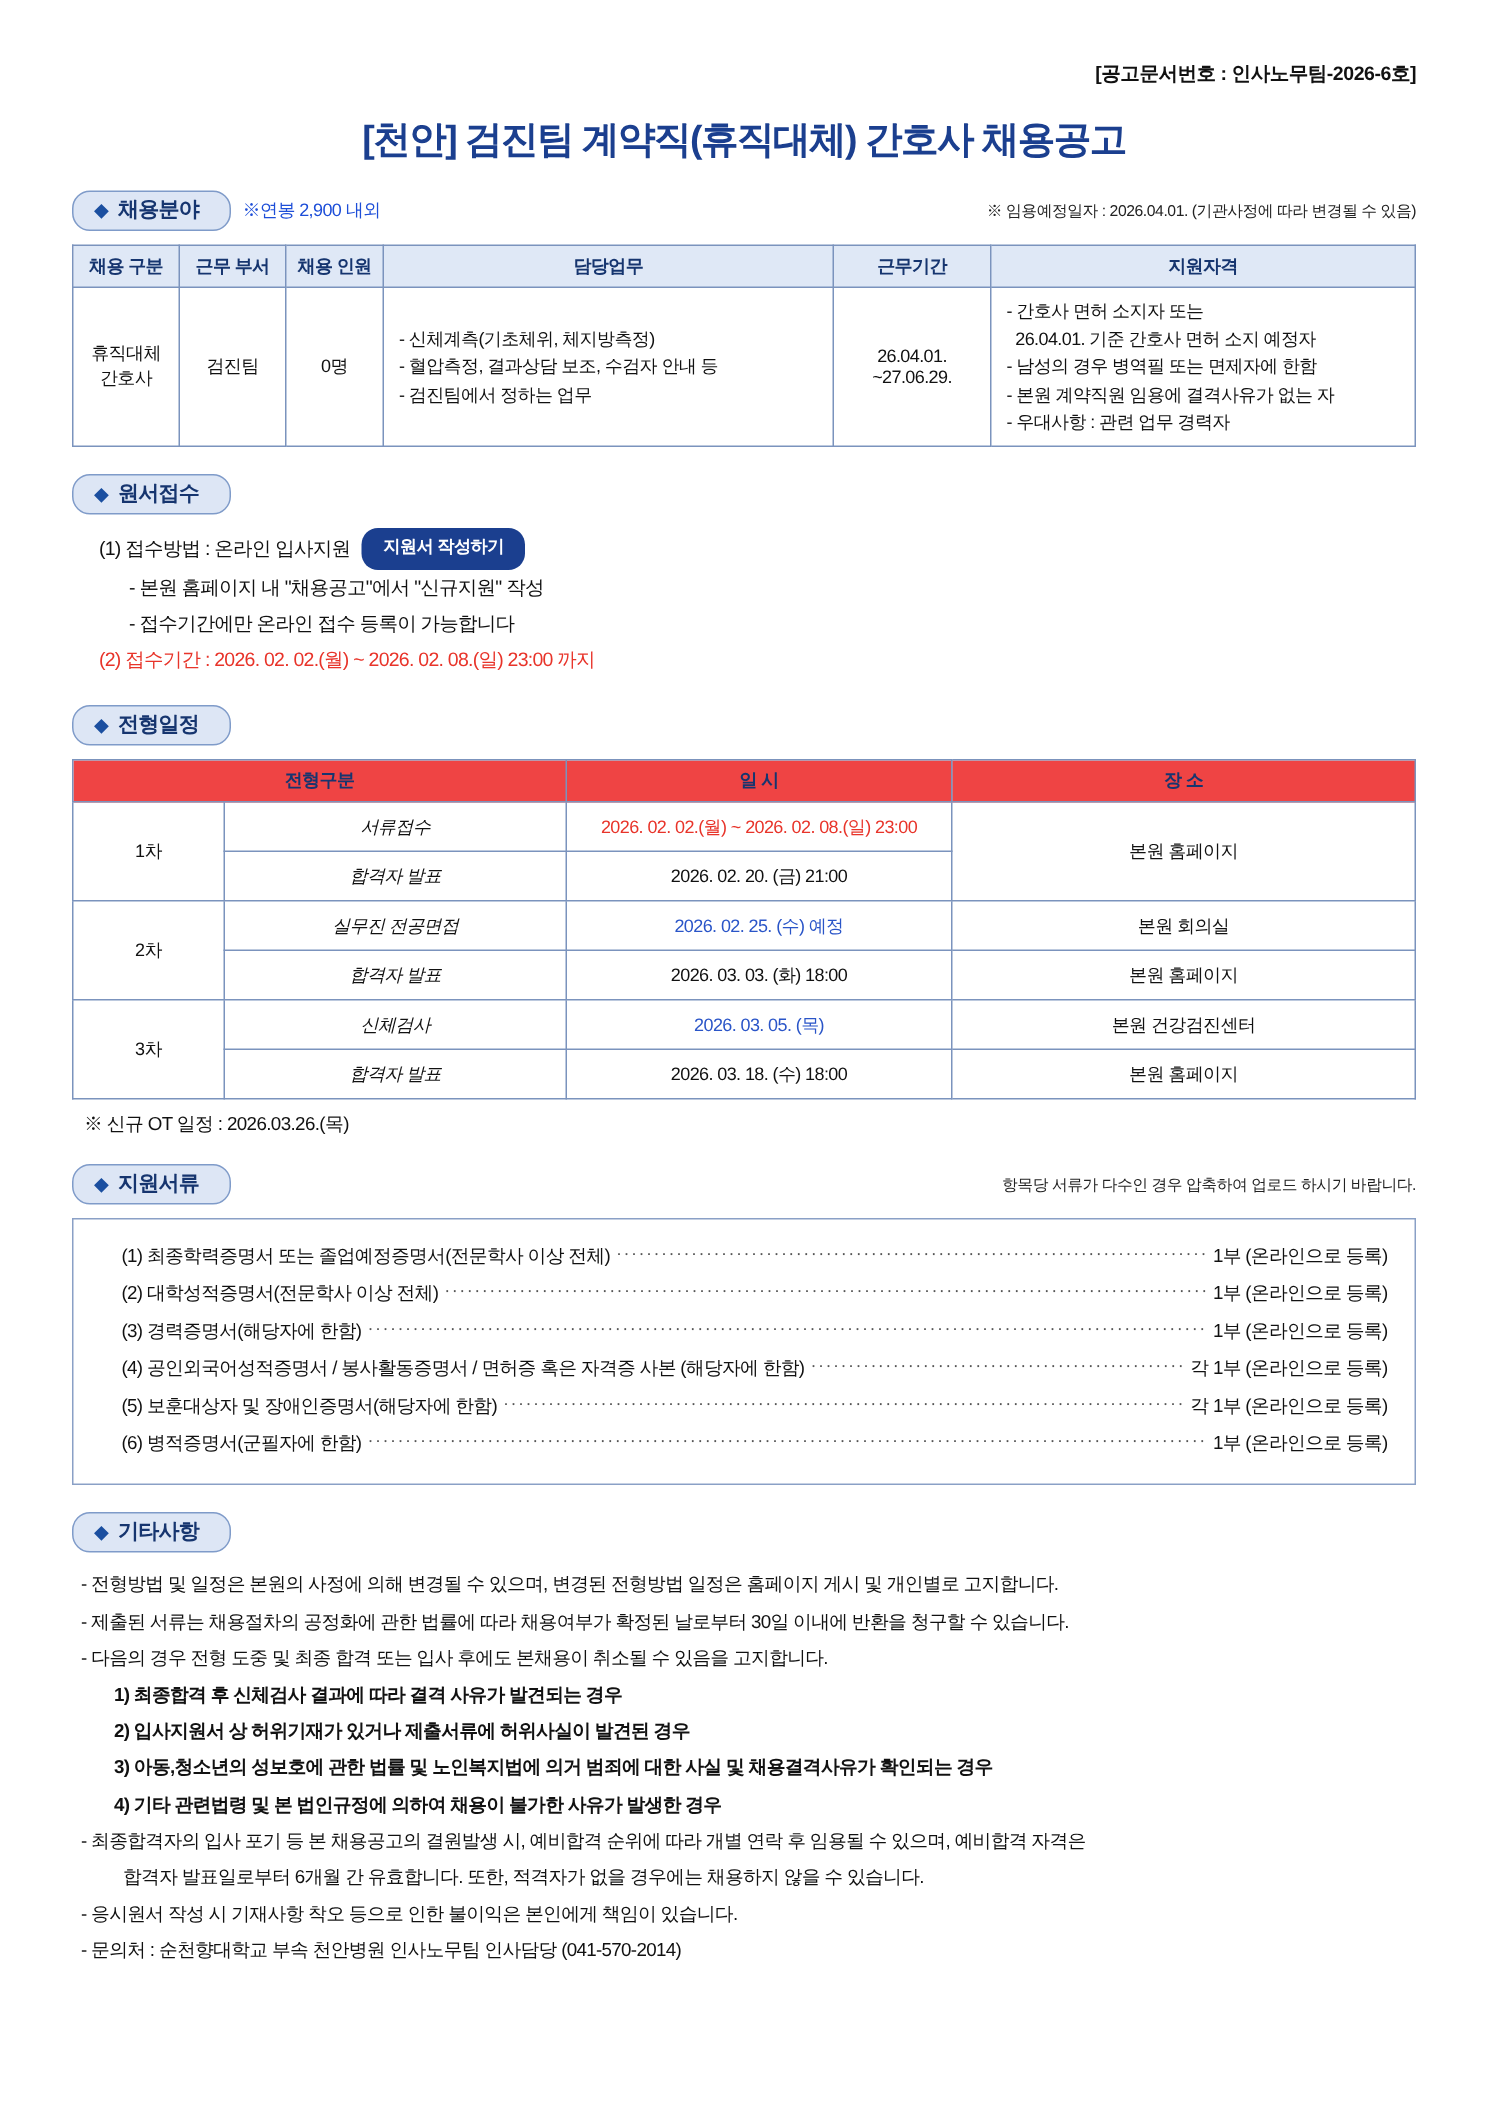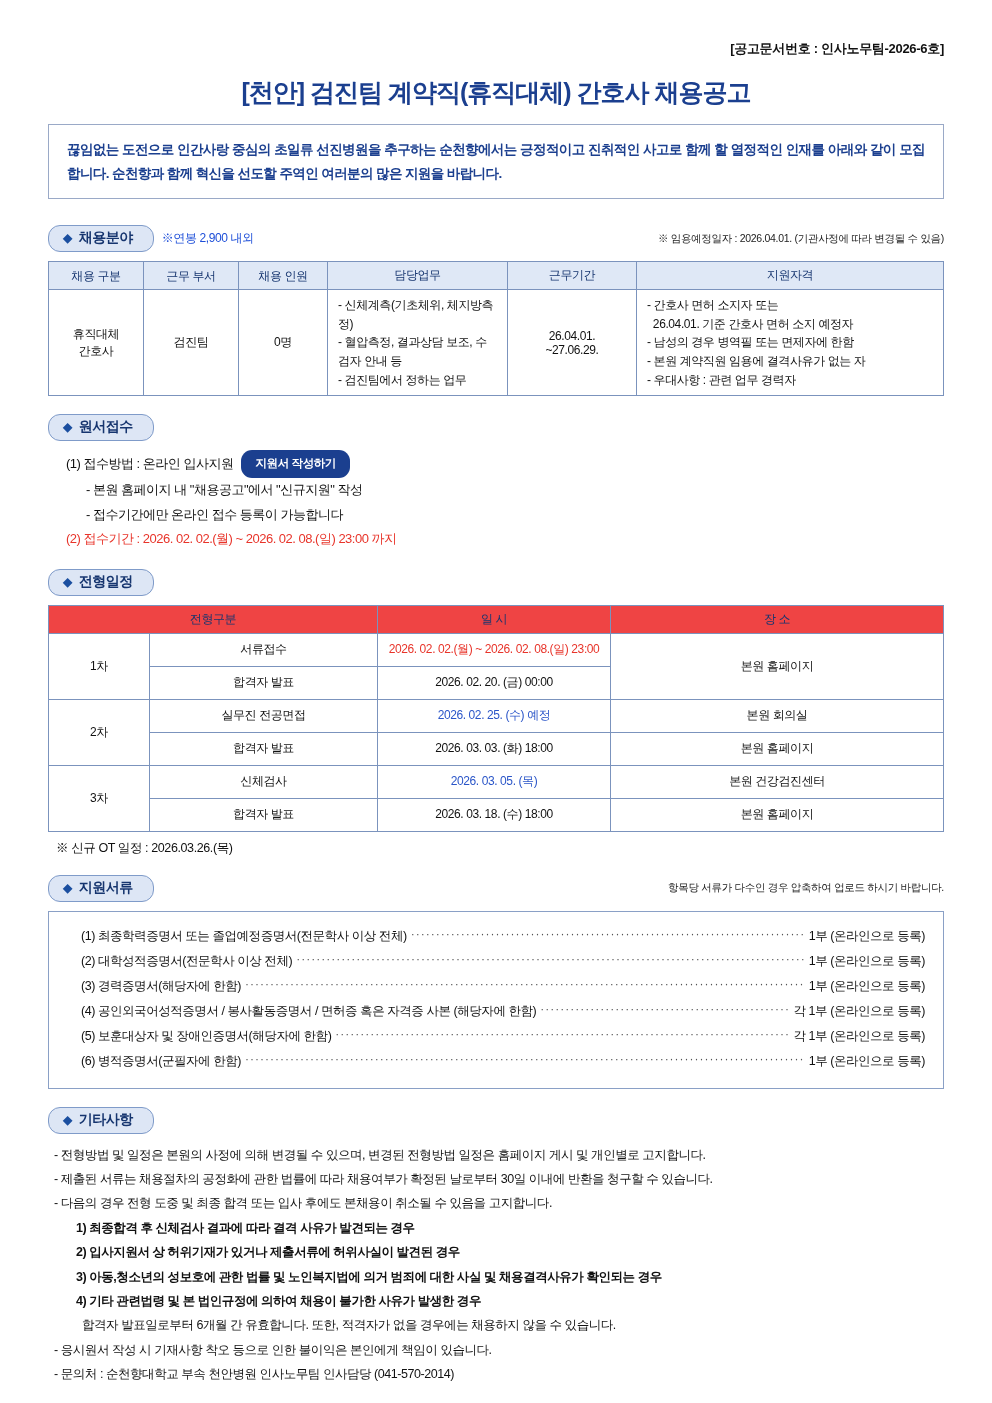--- a/index.html
+++ b/index.html
@@ -96,23 +96,23 @@
   }
   th, td {
     border: 1px solid #7b93bd;
     padding: 4px 6px;
     vertical-align: middle;
     text-align: center;
     color: #111;
   }
   thead th {
     background: #dfe8f6;
-    font-weight: normal;
+    font-weight: bold;
     color: #16356f;
-    padding: 6px 16px;
+    padding: 6px 4px;
     line-height: 1.25;
     margin-left: 41px;
   }
   td.left {
     text-align: left;
     line-height: 1.55;
     padding: 6px 10px;
   }
   
   .apply-list {
@@ -134,21 +134,21 @@
     letter-spacing: -0.4px;
     border: none;
     cursor: pointer;
   }
   .red { color: #e8342a; }
   .blue { color: #2a55c8; }
   
   .sched th { background: #ef4444; }
   .sched td { height: 24px; }
   .sched .stage { width: 88px; }
-  .sched .kind { width: 215px; }
+  .sched .kind { width: 215px; font-style: italic; }
   .sched .place { width: 300px; }
   .ot-note {
     font-size: 12.5px;
     margin: 8px 0 0 8px;
     letter-spacing: -0.4px;
   }
   
   .docs-box {
     border: 1px solid #8aa0c6;
     padding: 12px 18px 14px 32px;
@@ -188,21 +188,20 @@
 <body>
 
 <div class="page">
 
   <div class="doc-no">[공고문서번호 : 인사노무팀-2026-6호]</div>
 
   <div class="title">
     <span class="loc">[천안]</span><span> 검진팀 계약직(휴직대체) 간호사 채용공고</span>
   </div>
 
-  <div class="intro">끊임없는  도전으로  인간사랑  중심의  초일류  선진병원을  추구하는  순천향에서는  긍정적이고  진취적인  사고로  함께 할 열정적인 인재를 아래와 같이 모집합니다. 순천향과 함께 혁신을 선도할 주역인 여러분의 많은 지원을 바랍니다.</div>
 
   <div class="sec-head">
     <span class="pill">
       <span class="dia">◆</span>
       <span>채용분야</span>
     </span>
     <span class="sec-note">※연봉 2,900 내외</span>
     <span class="sec-note-right">※ 임용예정일자 : 2026.04.01. (기관사정에 따라 변경될 수 있음)</span>
   </div>
 
@@ -287,21 +286,21 @@
     </thead>
     <tbody>
       <tr>
         <td class="stage" rowspan="2">1차</td>
         <td class="kind">서류접수</td>
         <td class="red">2026. 02. 02.(월) ~ 2026. 02. 08.(일) 23:00</td>
         <td rowspan="2">본원 홈페이지</td>
       </tr>
       <tr>
         <td class="kind">합격자 발표</td>
-        <td>2026. 02. 20. (금) 00:00</td>
+        <td>2026. 02. 20. (금) 21:00</td>
       </tr>
       <tr>
         <td class="stage" rowspan="2">2차</td>
         <td class="kind">실무진 전공면접</td>
         <td class="blue">2026. 02. 25. (수) 예정</td>
         <td>본원 회의실</td>
       </tr>
       <tr>
         <td class="kind">합격자 발표</td>
         <td>2026. 03. 03. (화) 18:00</td>
@@ -372,18 +371,19 @@
   </div>
 
   <div class="etc">
     <div class="l1">- 전형방법 및 일정은 본원의 사정에 의해 변경될 수 있으며, 변경된 전형방법 일정은 홈페이지 게시 및 개인별로 고지합니다.</div>
     <div class="l1">- 제출된 서류는 채용절차의 공정화에 관한 법률에 따라 채용여부가 확정된 날로부터 30일 이내에 반환을 청구할 수 있습니다.</div>
     <div class="l1">- 다음의 경우 전형 도중 및 최종 합격 또는 입사 후에도 본채용이 취소될 수 있음을 고지합니다.</div>
     <div class="l2">1) 최종합격 후 신체검사 결과에 따라 결격 사유가 발견되는 경우</div>
     <div class="l2">2) 입사지원서 상 허위기재가 있거나 제출서류에 허위사실이 발견된 경우</div>
     <div class="l2">3) 아동,청소년의 성보호에 관한 법률 및 노인복지법에 의거 범죄에 대한 사실 및 채용결격사유가 확인되는 경우</div>
     <div class="l2">4) 기타 관련법령 및 본 법인규정에 의하여 채용이 불가한 사유가 발생한 경우</div>
+    <div class="l1">- 최종합격자의 입사 포기 등 본 채용공고의 결원발생 시, 예비합격 순위에 따라 개별 연락 후 임용될 수 있으며, 예비합격 자격은</div>
     <div class="l3">합격자 발표일로부터 6개월 간 유효합니다. 또한, 적격자가 없을 경우에는 채용하지 않을 수 있습니다.</div>
     <div class="l1">- 응시원서 작성 시 기재사항 착오 등으로 인한 불이익은 본인에게 책임이 있습니다.</div>
     <div class="l1">- 문의처 : 순천향대학교 부속 천안병원 인사노무팀 인사담당 (041-570-2014)</div>
   </div>
 
 </div>
 
 </body></html>

